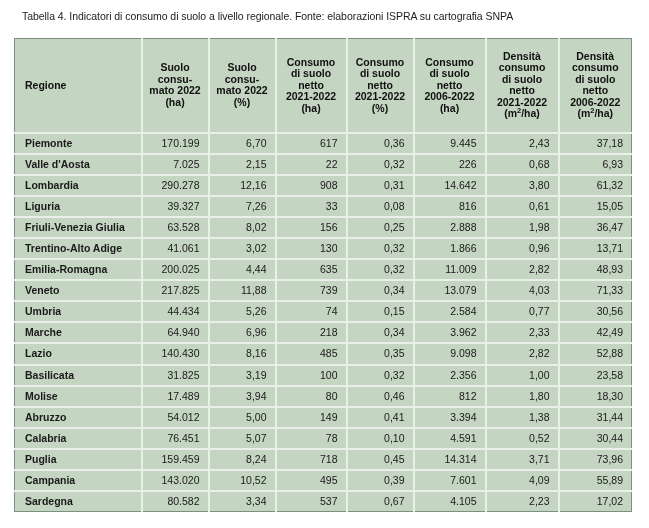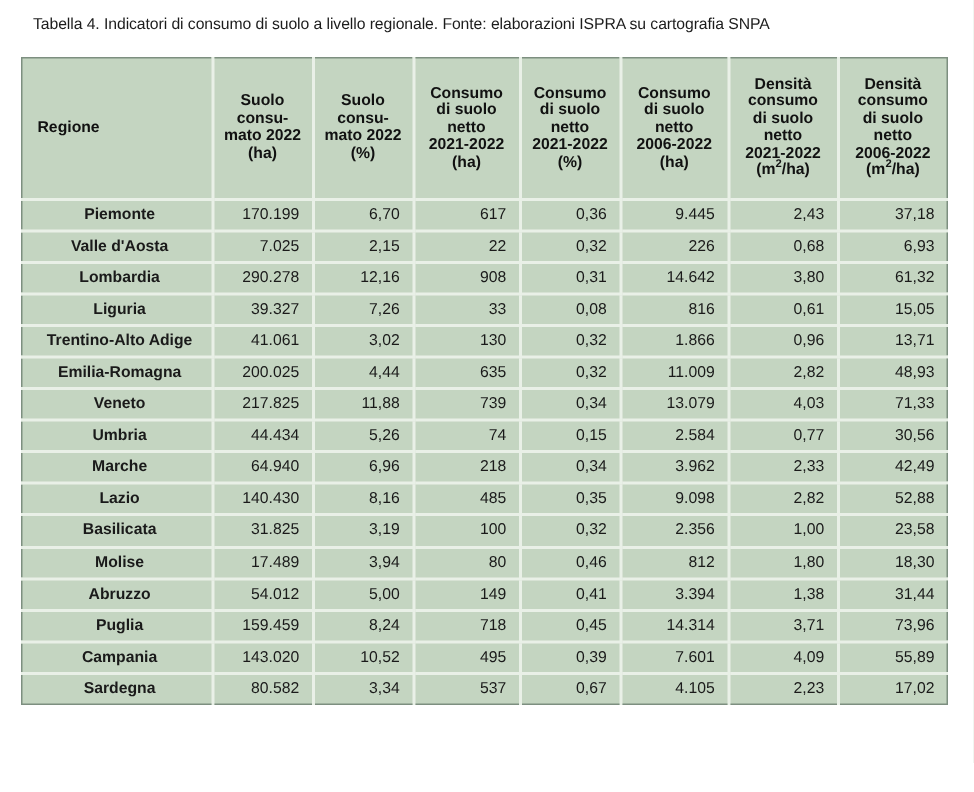--- a/index.html
+++ b/index.html
@@ -71,21 +71,21 @@
     padding-left: 10px;
     margin-left: 45px;
   }
   tbody td {
     height: 19.1px;
     line-height: 19.1px;
     font-size: 10.5px;
     color: #1a1a1a;
   }
   tbody td.region {
-    text-align: center;
+    text-align: left;
     font-weight: bold;
     padding-left: 10px;
   }
   tbody td.num {
     text-align: right;
     padding-right: 8px;
   }
   tbody tr:last-child td {
     border-bottom: none;
   }
@@ -165,20 +165,30 @@
             <td class="region">Liguria</td>
             <td class="num">39.327</td>
             <td class="num">7,26</td>
             <td class="num">33</td>
             <td class="num">0,08</td>
             <td class="num">816</td>
             <td class="num">0,61</td>
             <td class="num">15,05</td>
           </tr>
           <tr>
+            <td class="region">Friuli-Venezia Giulia</td>
+            <td class="num">63.528</td>
+            <td class="num">8,02</td>
+            <td class="num">156</td>
+            <td class="num">0,25</td>
+            <td class="num">2.888</td>
+            <td class="num">1,98</td>
+            <td class="num">36,47</td>
+          </tr>
+          <tr>
             <td class="region">Trentino-Alto Adige</td>
             <td class="num">41.061</td>
             <td class="num">3,02</td>
             <td class="num">130</td>
             <td class="num">0,32</td>
             <td class="num">1.866</td>
             <td class="num">0,96</td>
             <td class="num">13,71</td>
           </tr>
           <tr>
@@ -255,20 +265,30 @@
             <td class="region">Abruzzo</td>
             <td class="num">54.012</td>
             <td class="num">5,00</td>
             <td class="num">149</td>
             <td class="num">0,41</td>
             <td class="num">3.394</td>
             <td class="num">1,38</td>
             <td class="num">31,44</td>
           </tr>
           <tr>
+            <td class="region">Calabria</td>
+            <td class="num">76.451</td>
+            <td class="num">5,07</td>
+            <td class="num">78</td>
+            <td class="num">0,10</td>
+            <td class="num">4.591</td>
+            <td class="num">0,52</td>
+            <td class="num">30,44</td>
+          </tr>
+          <tr>
             <td class="region">Puglia</td>
             <td class="num">159.459</td>
             <td class="num">8,24</td>
             <td class="num">718</td>
             <td class="num">0,45</td>
             <td class="num">14.314</td>
             <td class="num">3,71</td>
             <td class="num">73,96</td>
           </tr>
           <tr>

